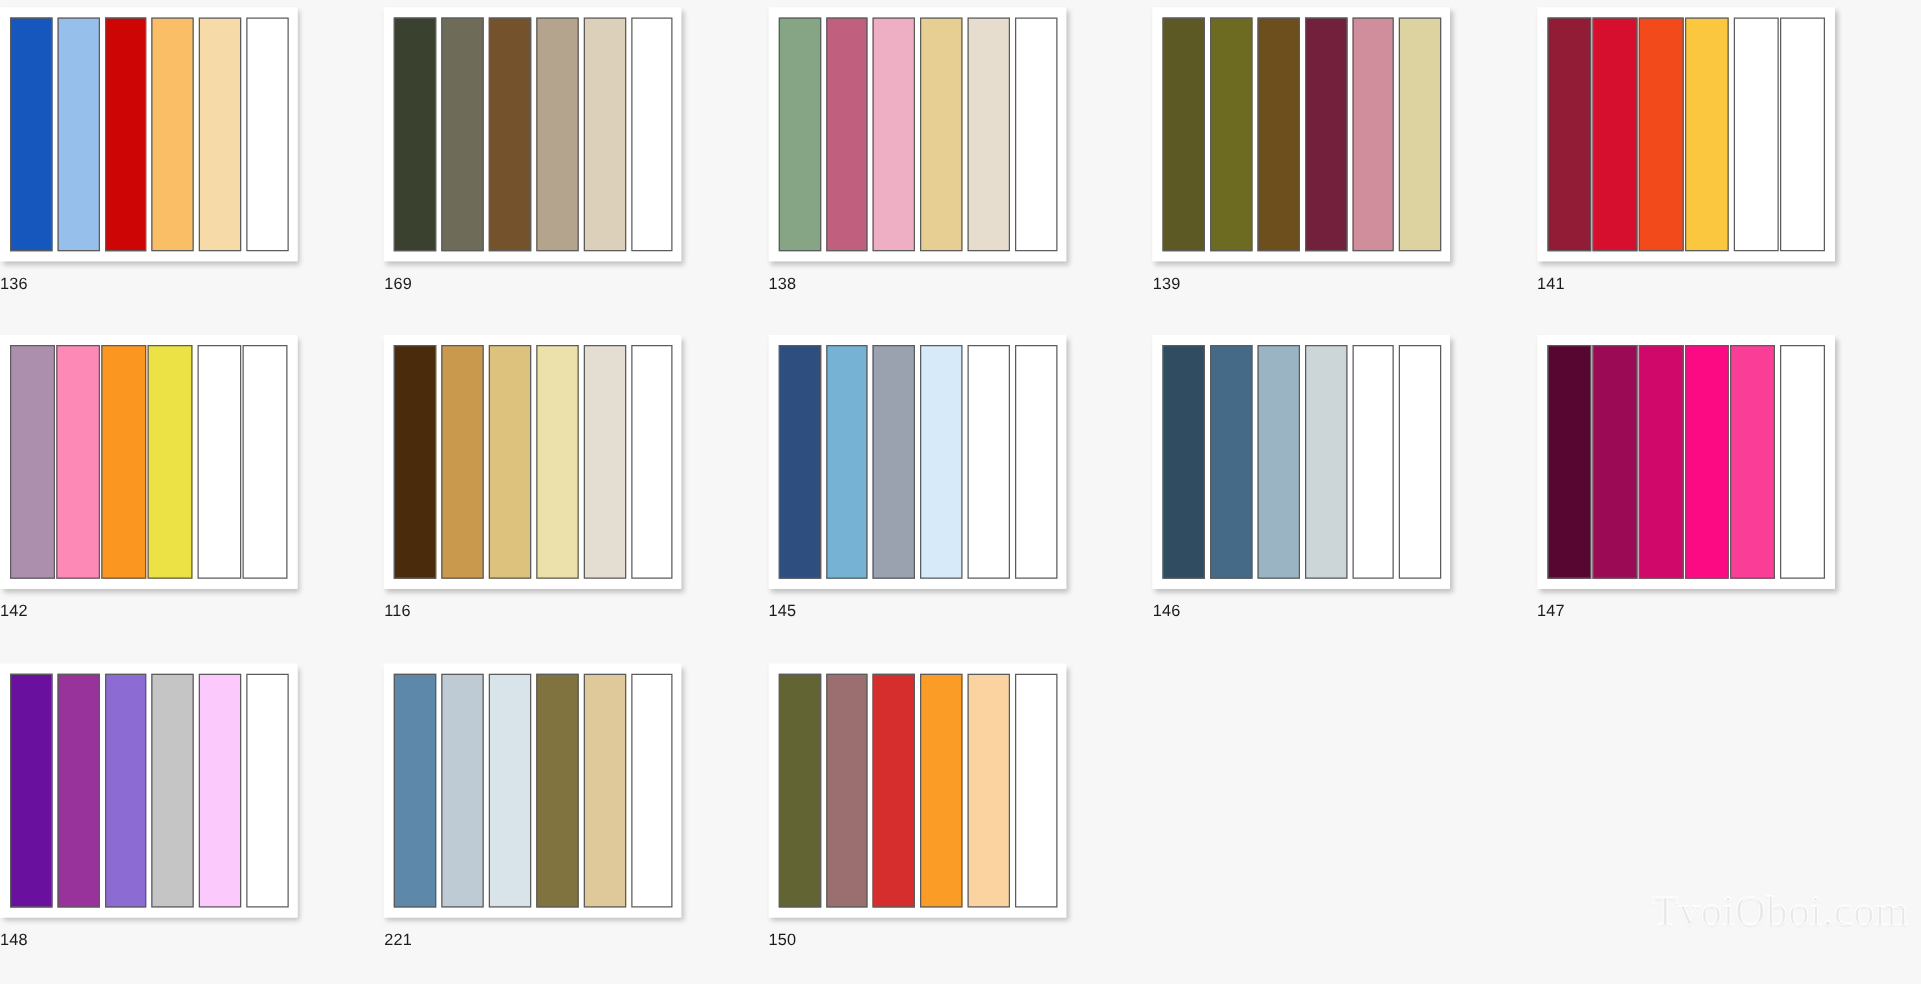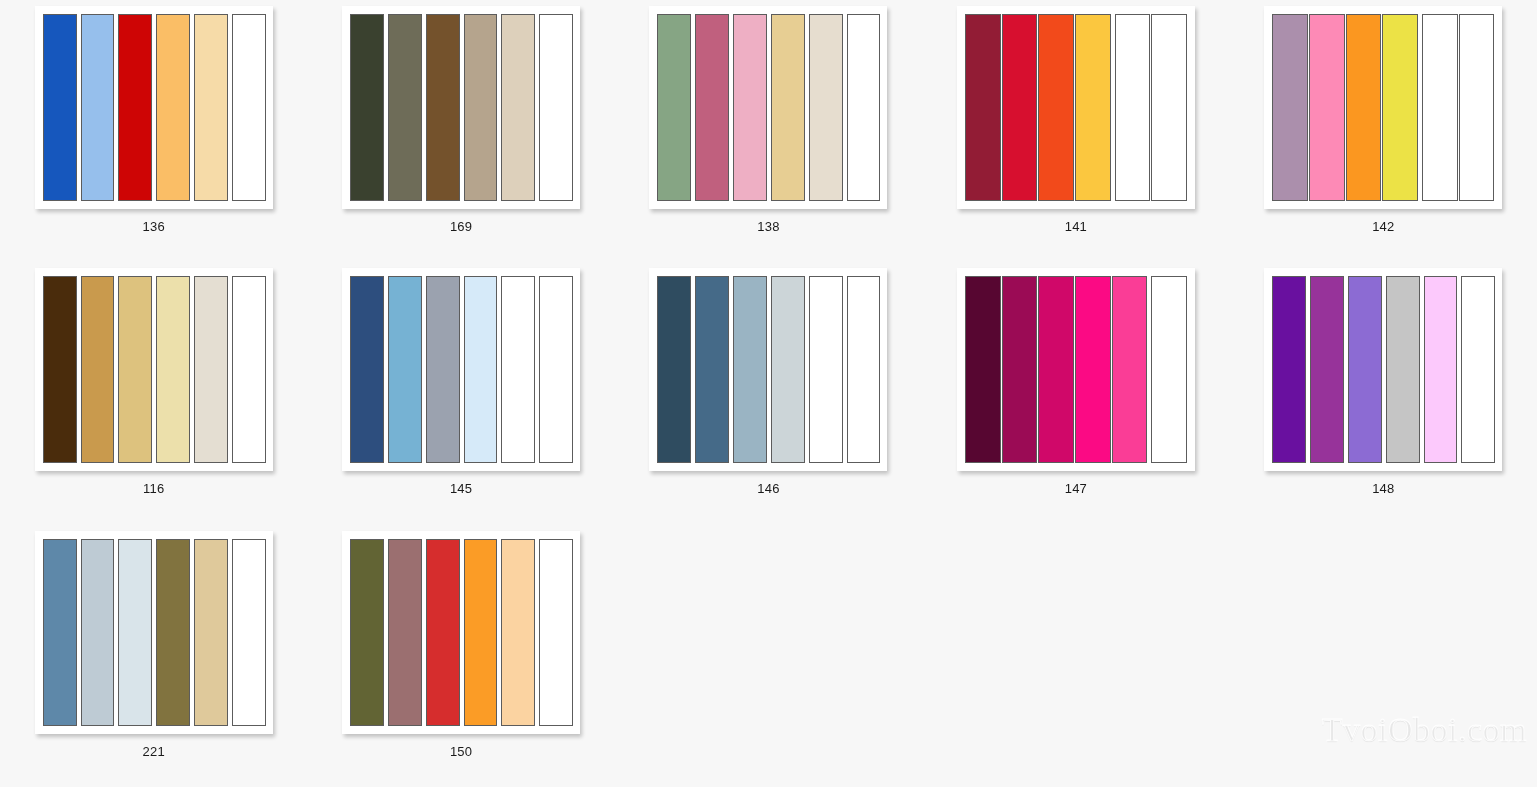--- a/index.html
+++ b/index.html
@@ -20,21 +20,21 @@
     height: 787px;
     display: grid;
     grid-template-columns: repeat(5, 1fr);
     grid-template-rows: repeat(3, 1fr);
   }
 
   .palette-cell {
     position: relative;
     display: flex;
     flex-direction: column;
-    align-items: center;
+    align-items: flex-start;
   }
 
   .palette-card {
     position: relative;
     width: 238px;
     height: 203px;
     background: #ffffff;
     border: 1px solid #ffffff;
     box-shadow: 2px 3px 4px rgba(0,0,0,0.22);
     display: flex;
@@ -130,20 +130,33 @@
           <div class="swatch" title="#eeafc4" style="background: rgb(238, 175, 196);"></div>
           <div class="swatch" title="#e7ce93" style="background: rgb(231, 206, 147);"></div>
           <div class="swatch" title="#e6ddcf" style="background: rgb(230, 221, 207);"></div>
           <div class="swatch" title="#ffffff" style="background: rgb(255, 255, 255);"></div>
         </div>
       </div>
       <div class="palette-label">138</div>
     </div>
     <div class="palette-cell">
       <div class="palette-card">
+        <div class="swatch-strip">
+          <div class="swatch" title="#5c5924" style="background: rgb(92, 89, 36);"></div>
+          <div class="swatch" title="#6d6b22" style="background: rgb(109, 107, 34);"></div>
+          <div class="swatch" title="#6c4f1d" style="background: rgb(108, 79, 29);"></div>
+          <div class="swatch" title="#72203c" style="background: rgb(114, 32, 60);"></div>
+          <div class="swatch" title="#d08e9c" style="background: rgb(208, 142, 156);"></div>
+          <div class="swatch" title="#dcd3a0" style="background: rgb(220, 211, 160);"></div>
+        </div>
+      </div>
+      <div class="palette-label">139</div>
+    </div>
+    <div class="palette-cell">
+      <div class="palette-card">
         <div class="swatch-strip strip-tight">
           <div class="swatch" title="#921c35" style="background: rgb(146, 28, 53);"></div>
           <div class="swatch" title="#d70f2f" style="background: rgb(215, 15, 47);"></div>
           <div class="swatch" title="#f24a1b" style="background: rgb(242, 74, 27);"></div>
           <div class="swatch gap-after" title="#fbc73f" style="background: rgb(251, 199, 63);"></div>
           <div class="swatch" title="#ffffff" style="background: rgb(255, 255, 255);"></div>
           <div class="swatch" title="#ffffff" style="background: rgb(255, 255, 255);"></div>
         </div>
       </div>
       <div class="palette-label">141</div>

